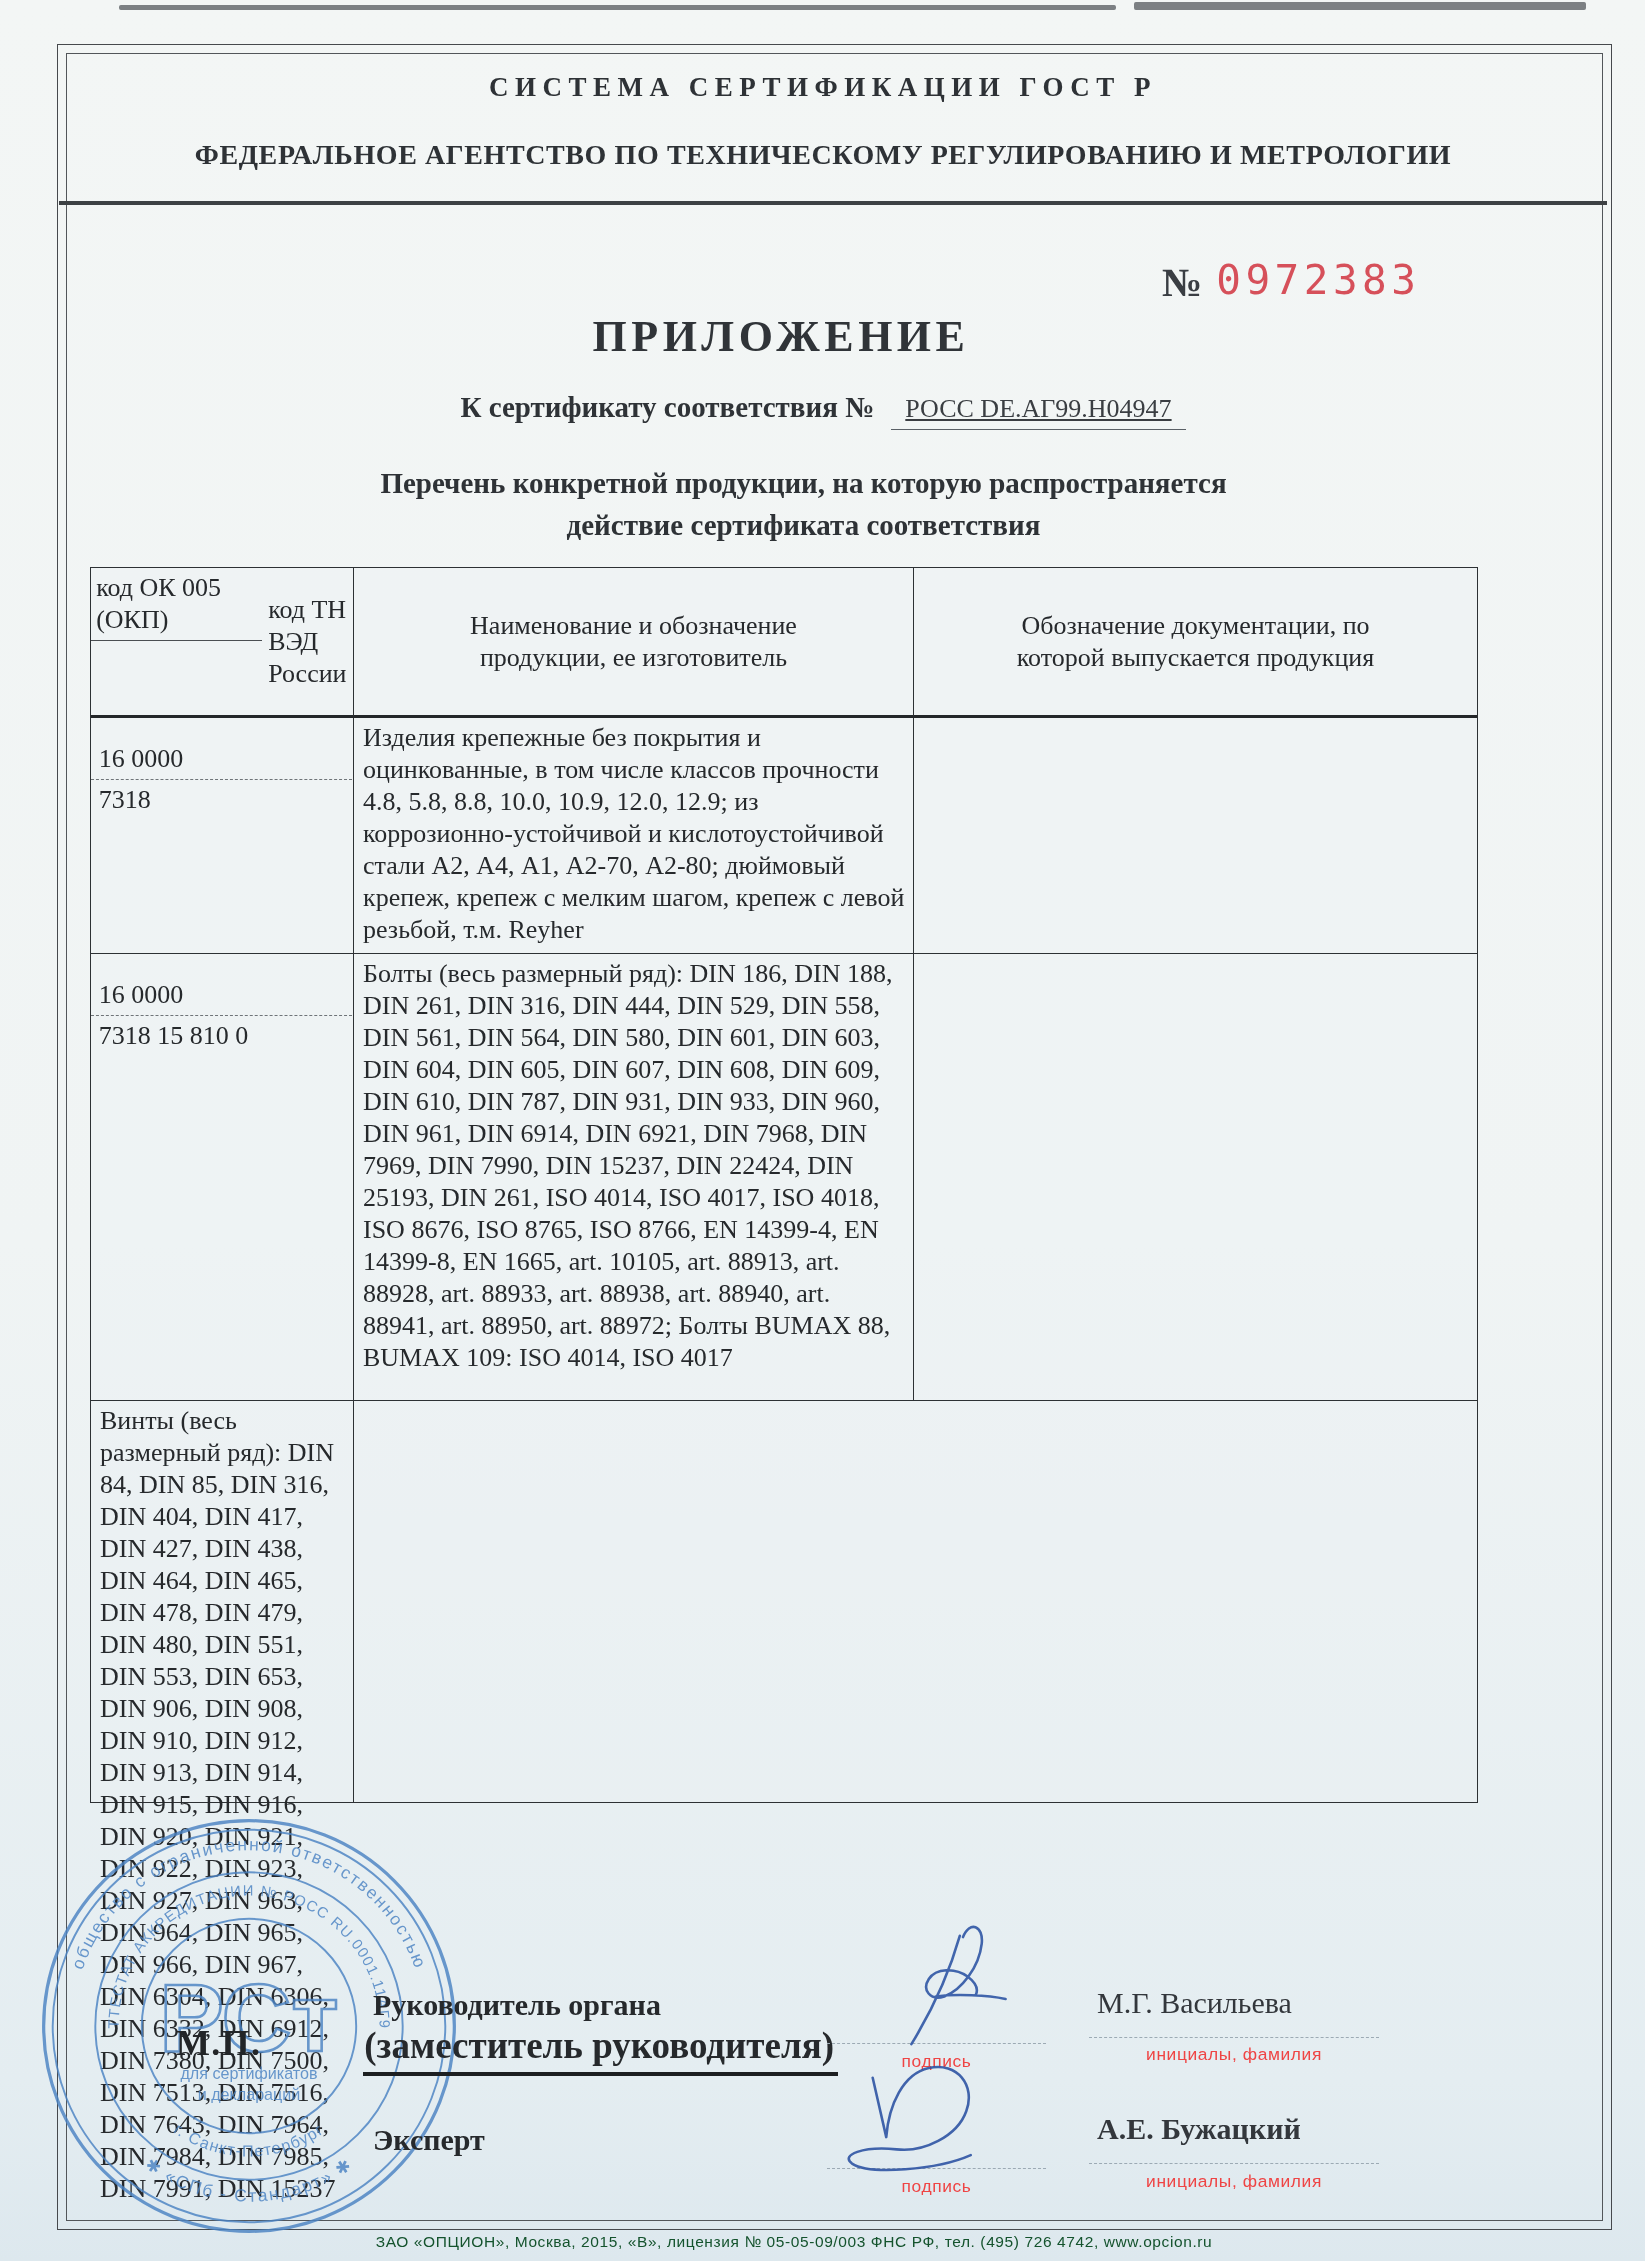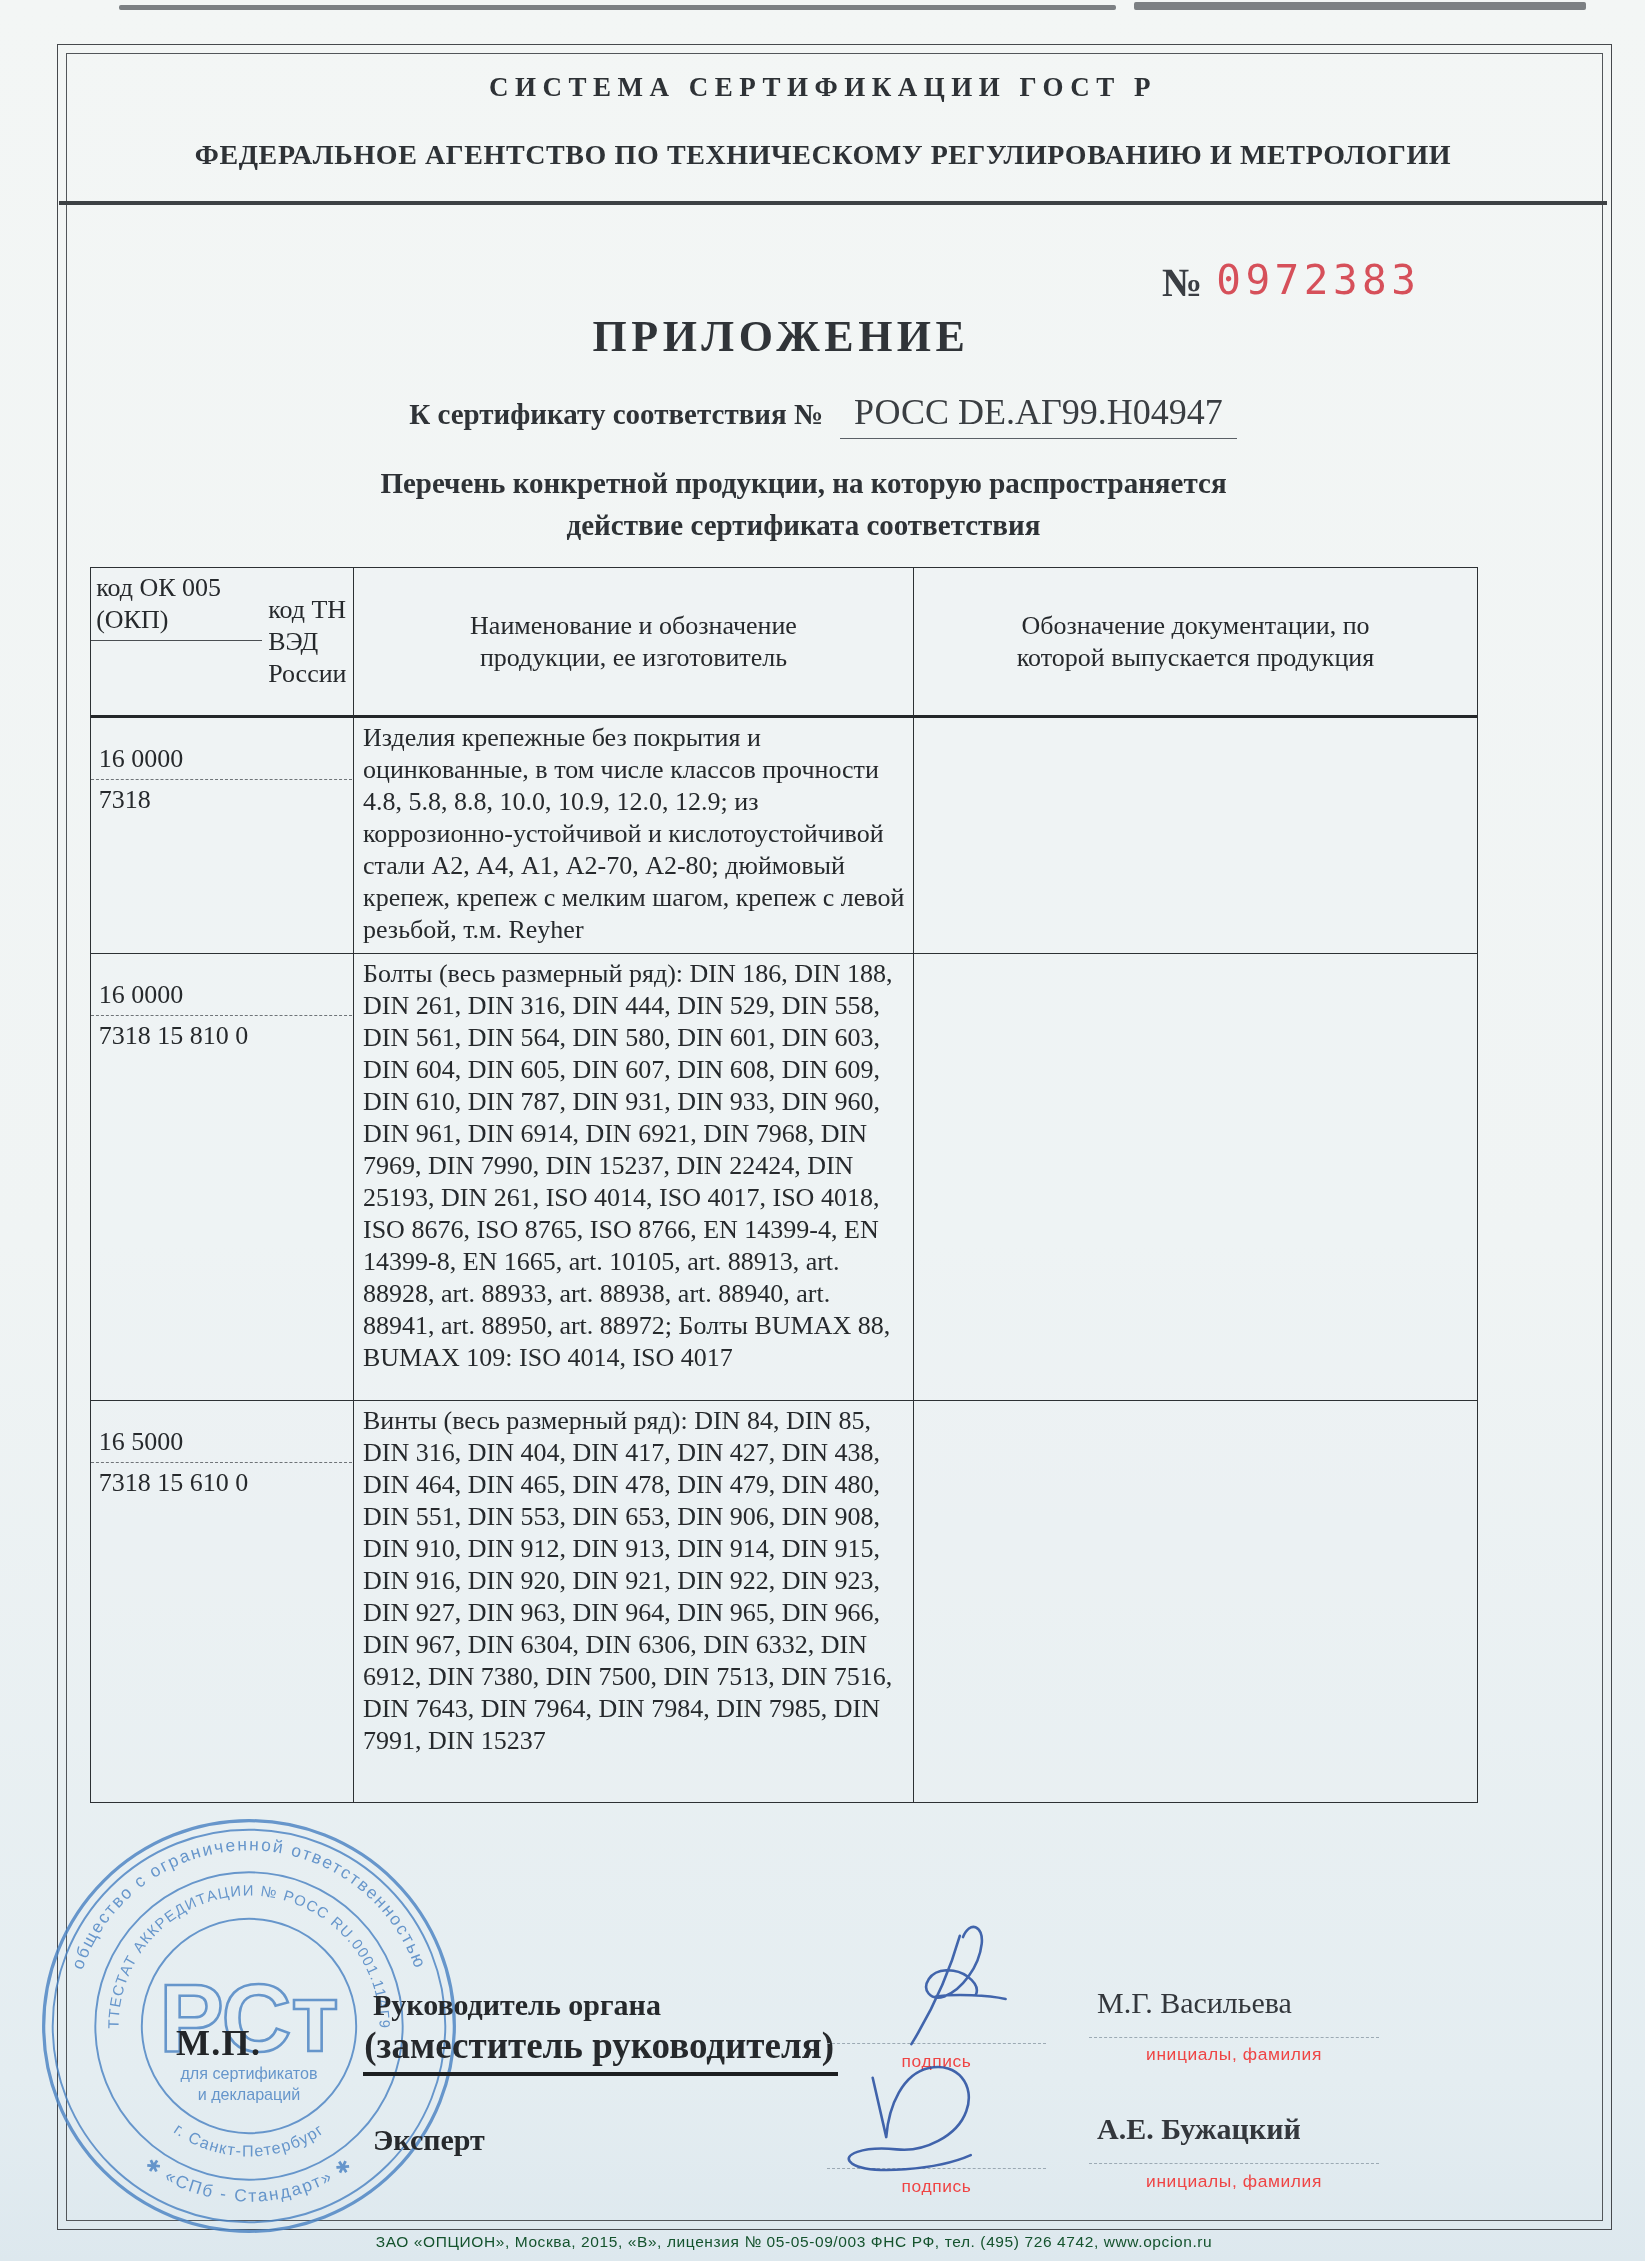--- a/index.html
+++ b/index.html
@@ -19,21 +19,21 @@
   
   .hdr1{left:0;top:72px;width:1646px;text-align:center;font-size:27px;font-weight:bold;letter-spacing:6.5px;color:#2e3236;}
   .hdr2{left:0;top:139px;width:1646px;text-align:center;font-size:28px;font-weight:bold;letter-spacing:0.6px;color:#2e3236;}
   
   .doc-number{left:1162px;top:263px;display:flex;align-items:flex-start;gap:14px;}
   .doc-number .no-sign{font-size:40px;font-weight:bold;color:#3a3e43;line-height:1;}
   .doc-number .no-digits{font-family:"DejaVu Sans Mono",monospace;font-size:41px;letter-spacing:4.5px;color:#d6505a;line-height:1;margin-top:-2.6px;}
   .doc-title{left:0;top:311px;width:1562px;text-align:center;font-size:44px;font-weight:bold;letter-spacing:4.5px;color:#303438;}
   .cert-line{left:0;top:391px;width:1646px;display:flex;justify-content:center;align-items:baseline;gap:17px;}
   .cert-line .lbl{font-size:29px;font-weight:bold;color:#2f3337;}
-  .cert-line .num{font-size:36px;color:#3a3e42;padding:0 14px 5.2px 14px;border-bottom:1.9px solid #5a6066;}
+  .cert-line .num{font-size:26px;color:#3a3e42;padding:0 14px 5.2px 14px;border-bottom:1.9px solid #5a6066;text-decoration:underline;}
   .sub1{left:0;top:467px;width:1607px;text-align:center;font-size:29px;font-weight:bold;color:#2e3236;}
   .sub2{left:0;top:509px;width:1607px;text-align:center;font-size:29px;font-weight:bold;color:#2e3236;}
   
   .cert-table{left:90px;top:567px;display:grid;grid-template-columns:263px 560px 563px;grid-template-rows:150px 236px 447px 401px;border:1.9px solid #2d3134;background:rgba(236,242,243,.35);}
   .cert-table>div{box-sizing:border-box;border-right:1.9px solid #2d3134;border-bottom:1.9px solid #2d3134;font-size:26px;line-height:32px;color:#26292c;}
   .cert-table>div.last-col{border-right:none;}
   .cert-table>div.last-row{border-bottom:none;}
   .cert-table>div.hdr-cell{border-bottom:3.2px solid #232629;}
   .hdr-split{display:flex;flex-direction:row;justify-content:center;}
   .hdr-split .half-top{height:72px;border-bottom:1.3px solid #4a4e52;display:flex;align-items:center;justify-content:center;padding:0 5.2px;}
@@ -113,25 +113,20 @@
   <div class="docs-cell last-col"></div>
 
   <div class="code-cell">
     <div class="code-top">16 0000</div>
     <div class="code-divider"></div>
     <div>7318 15 810 0</div>
   </div>
   <div class="name-cell">Болты (весь размерный ряд): DIN 186, DIN 188, DIN 261, DIN 316, DIN 444, DIN 529, DIN 558, DIN 561, DIN 564, DIN 580, DIN 601, DIN 603, DIN 604, DIN 605, DIN 607, DIN 608, DIN 609, DIN 610, DIN 787, DIN 931, DIN 933, DIN 960, DIN 961, DIN 6914, DIN 6921, DIN 7968, DIN 7969, DIN 7990, DIN 15237, DIN 22424, DIN 25193, DIN 261, ISO 4014, ISO 4017, ISO 4018, ISO 8676, ISO 8765, ISO 8766,  EN 14399-4, EN 14399-8, EN 1665, art. 10105, art. 88913, art. 88928, art. 88933, art. 88938, art. 88940,  art. 88941, art. 88950, art. 88972; Болты BUMAX 88, BUMAX 109: ISO 4014, ISO 4017</div>
   <div class="docs-cell last-col"></div>
 
-  <div class="code-cell last-row">
-    <div class="code-top">16 5000</div>
-    <div class="code-divider"></div>
-    <div>7318 15 610 0</div>
-  </div>
   <div class="name-cell last-row">Винты (весь размерный ряд): DIN 84, DIN 85, DIN 316, DIN 404, DIN 417, DIN 427, DIN 438, DIN 464, DIN 465, DIN 478, DIN 479, DIN 480, DIN 551, DIN 553, DIN 653, DIN 906, DIN 908, DIN 910, DIN 912, DIN 913, DIN 914, DIN 915, DIN 916, DIN 920, DIN 921, DIN 922, DIN 923, DIN 927, DIN 963, DIN 964, DIN 965, DIN 966, DIN 967, DIN 6304, DIN 6306, DIN 6332, DIN 6912, DIN 7380, DIN 7500, DIN 7513, DIN 7516,  DIN 7643, DIN 7964, DIN 7984, DIN 7985, DIN 7991, DIN 15237</div>
   <div class="docs-cell last-col last-row"></div>
 </div>
 
 <svg class="abs stamp-svg" width="452" height="452" viewBox="0 0 700 700">
   <defs>
     <path id="arcO-top" d="M 78 350 A 272 272 0 1 1 622 350"></path>
     <path id="arcO-bot" d="M 78 350 A 272 272 0 0 0 622 350"></path>
     <path id="arcI-top" d="M 148 350 A 202 202 0 1 1 552 350"></path>
     <path id="arcI-bot" d="M 148 350 A 202 202 0 0 0 552 350"></path>

